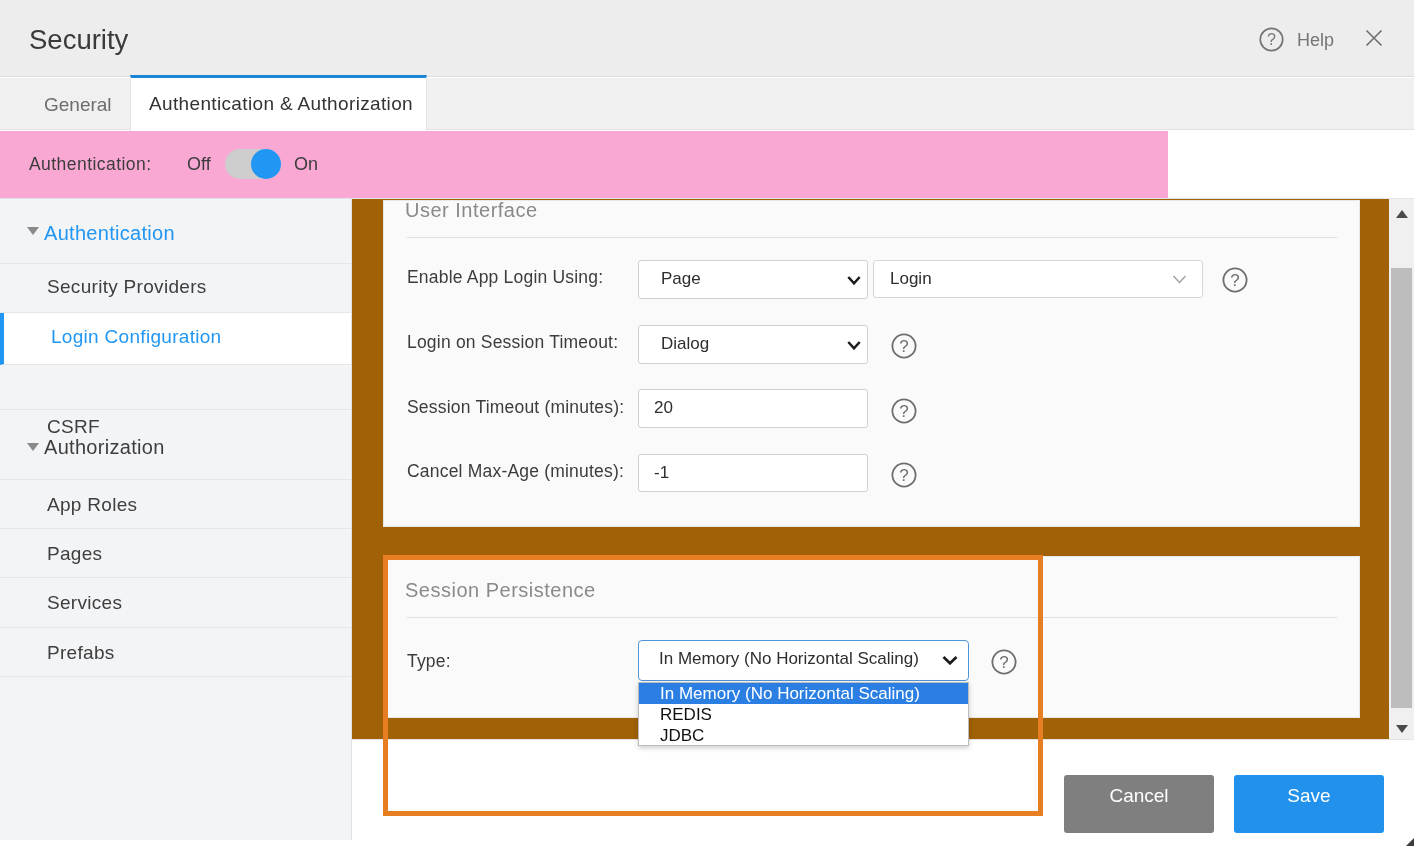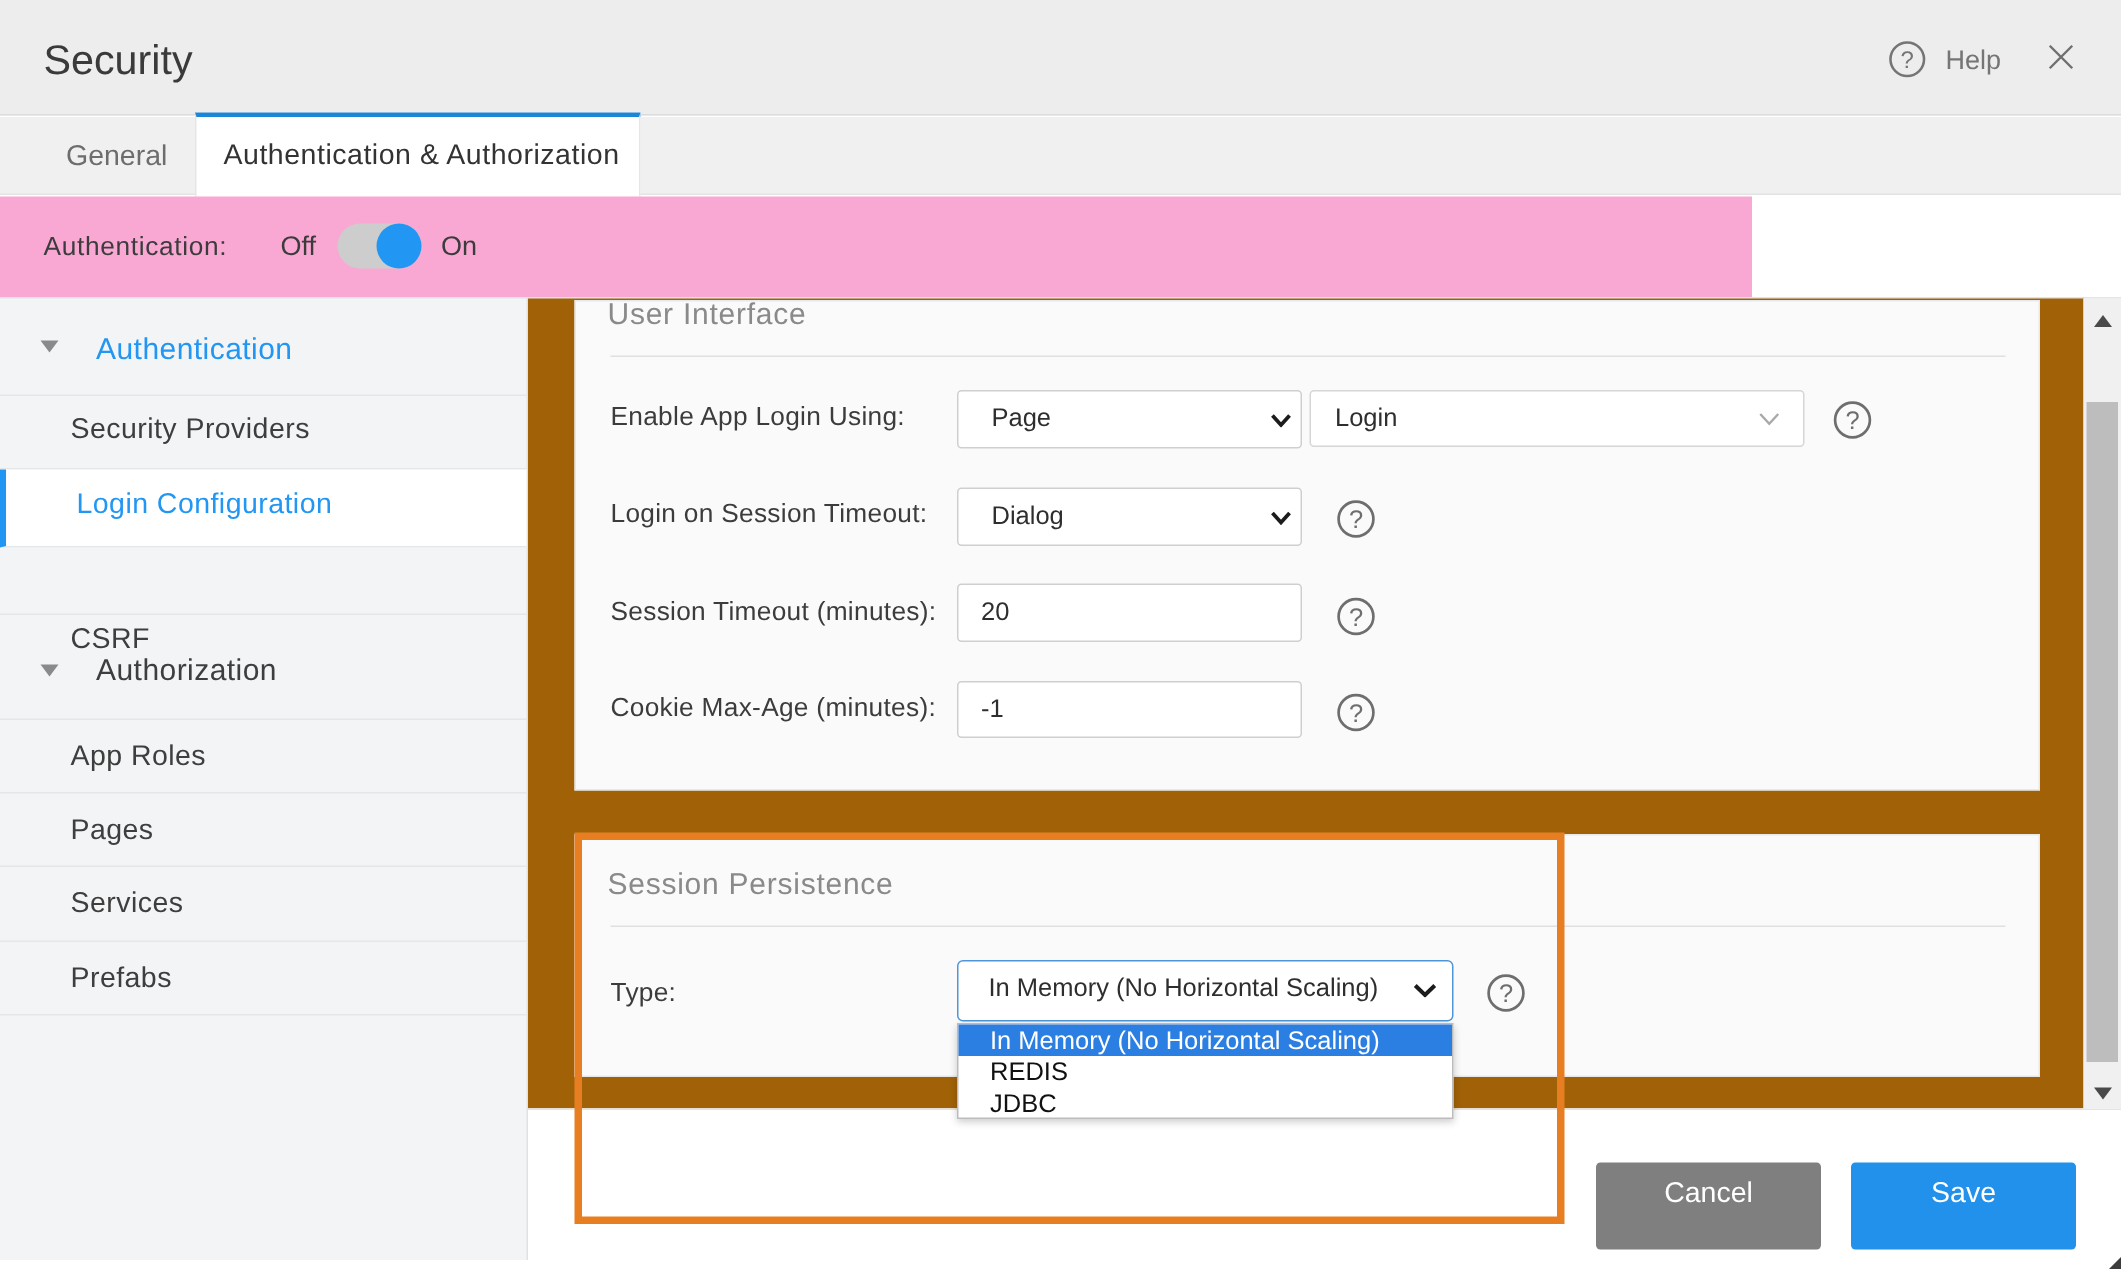--- a/index.html
+++ b/index.html
@@ -23,21 +23,21 @@
   #auth-lbl { left:29px; top:23px; font-size:17.5px; letter-spacing:0.45px; color:#3c3c3c; }
   #off-lbl  { left:187px; top:23px; font-size:18px; color:#3c3c3c; }
   #on-lbl   { left:294px; top:23px; font-size:18px; color:#3c3c3c; }
   #toggle { left:225px; top:18px; width:56px; height:30px; background:#cdcdcd; border-radius:15px; }
   #toggle .knob { position:absolute; right:0; top:0; width:30px; height:30px; border-radius:50%; background:#2196f3; }
 
   
   #side { left:0; top:198px; width:352px; height:642px; background:#f3f4f6; border-right:1px solid #dfe1e3; border-top:1px solid #e0e4e8; }
   .sitem { position:relative; width:100%; border-bottom:1px solid #e4e6e8; }
   .sitem span { position:absolute; left:47px; font-size:19px; letter-spacing:0.3px; color:#3e3e3e; }
-  .shdr span { left:44px; font-size:20px; letter-spacing:0.3px;margin-left:20px; }
+  .shdr span { left:44px; font-size:20px; letter-spacing:0.3px; }
   .tri { position:absolute; left:27px; width:0; height:0; border-left:6px solid transparent; border-right:6px solid transparent; border-top:8px solid #8a8a8a; }
   #it-auth { height:65px; } #it-auth span { top:23px; color:#2196f3; } #it-auth .tri { top:28px; }
   #it-sp   { height:49px; } #it-sp span { top:12px; }
   #it-lc   { height:52px; background:#fff; border-left:4px solid #2196f3; } #it-lc span { top:13px; color:#2196f3; }
   #it-csrf { height:45px; } #it-csrf span { top:9px;margin-top:42px; }
   #it-authz{ height:70px; } #it-authz span { top:26px; color:#3e3e3e; } #it-authz .tri { top:33px; }
   #it-ar   { height:49px; } #it-ar span { top:14px; }
   #it-pg   { height:49px; } #it-pg span { top:14px; }
   #it-sv   { height:50px; } #it-sv span { top:14px; }
   #it-pf   { height:49px; } #it-pf span { top:14px; }
@@ -179,21 +179,21 @@
 
     <span class="flabel" style="top:196px;">Session Timeout (minutes):</span>
     <div class="ctrl" style="left:254px; top:188px; width:230px; height:39px;">
         <span class="txt" style="left:15px;">20</span>
       </div>
     <svg class="helpico" style="left:507px; top:197px;" viewBox="0 0 26 26">
       <circle cx="13" cy="13" r="11.6" fill="none" stroke="#6e6e6e" stroke-width="1.8"></circle>
       <text x="13" y="19" text-anchor="middle" font-size="17" fill="#6e6e6e" font-family="Liberation Sans">?</text>
     </svg>
 
-    <span class="flabel" style="top:260px;">Cookie Max-Age (minutes):</span>
+    <span class="flabel" style="top:260px;">Cancel Max-Age (minutes):</span>
     <div class="ctrl" style="left:254px; top:253px; width:230px; height:38px;">
         <span class="txt" style="left:15px;">-1</span>
       </div>
     <svg class="helpico" style="left:507px; top:261px;" viewBox="0 0 26 26">
       <circle cx="13" cy="13" r="11.6" fill="none" stroke="#6e6e6e" stroke-width="1.8"></circle>
       <text x="13" y="19" text-anchor="middle" font-size="17" fill="#6e6e6e" font-family="Liberation Sans">?</text>
     </svg>
   </div>
 
   <div class="panel" id="panel2">

